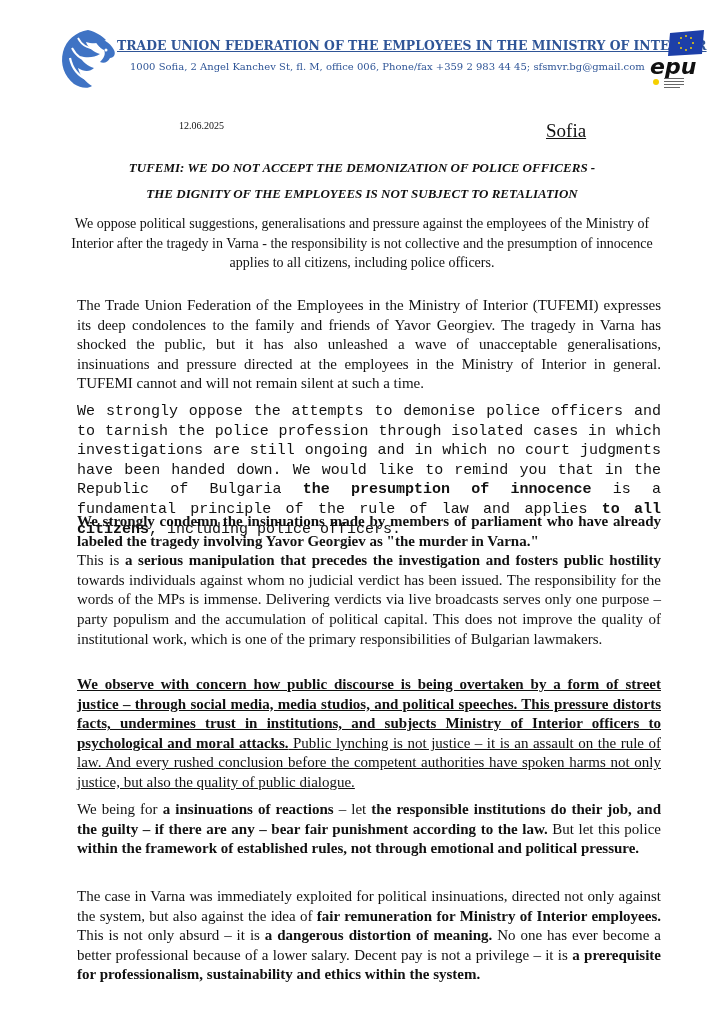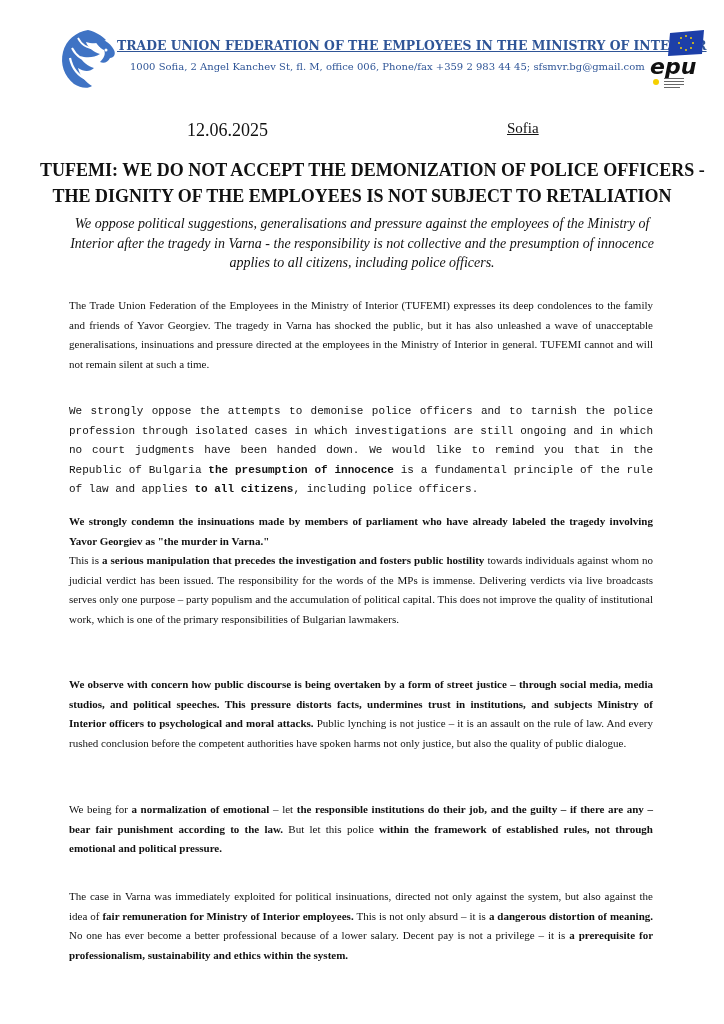--- a/index.html
+++ b/index.html
@@ -13,44 +13,44 @@
       font-family: "DejaVu Serif", serif; font-weight: bold; font-size: 12.4px;
       color: #2f5597; text-decoration: underline; letter-spacing: 0px; white-space: nowrap;
     }
     .org-address {
       position: absolute; left: 130px; top: 61px;
       font-family: "DejaVu Serif", serif; font-size: 10px; color: #2f5597; white-space: nowrap;
     }
     .epu-logo { position: absolute; left: 646px; top: 30px; width: 62px; height: 62px; }
 
     .doc-text { font-family: "Liberation Serif", serif; color: #111; }
-    .date { position: absolute; left: 187px; top: 120px; font-size: 18px; }
-    .city { position: absolute; left: 507px; top: 120px; font-size: 15px; text-decoration: underline; }
+    .date { position: absolute; left: 179px; top: 120px; font-size: 10px; }
+    .city { position: absolute; left: 546px; top: 120px; font-size: 19px; text-decoration: underline; }
 
     .title {
       position: absolute; left: 40px; width: 644px; text-align: center;
-      font-weight: bold; font-size: 18px; white-space: nowrap;
+      font-weight: bold; font-size: 13px; white-space: nowrap; font-style: italic;
     }
     .title.l1 { top: 160px; }
     .title.l2 { top: 186px; }
 
     .lead {
       position: absolute; left: 62px; top: 214px; width: 600px;
-      font-style: italic; font-size: 14px; line-height: 19.5px; text-align: center;
+      font-size: 14px; line-height: 19.5px; text-align: center;
     }
 
     .para {
-      position: absolute; left: 69px; width: 584px;
-      font-size: 11px; line-height: 19.6px; text-align: justify;
+      position: absolute; left: 77px; width: 584px;
+      font-size: 15px; line-height: 19.6px; text-align: justify;
     }
     .para b { font-weight: bold; }
     .p1 { top: 296px; }
     .p2 { top: 402px; font-family: Liberation Mono, monospace; }
     .p3 { top: 512px; }
-    .p4 { top: 675px; }
+    .p4 { top: 675px; text-decoration: underline; }
     .p5 { top: 800px; }
     .p6 { top: 887px; }
   </style>
 </head>
 <body>
 
 <div class="page">
 
   <div class="letterhead">
     <svg class="lion-logo" viewBox="0 0 60 62">
@@ -95,17 +95,17 @@
   <div class="doc-text lead">We oppose political suggestions, generalisations and pressure against the employees of the Ministry of Interior after the tragedy in Varna - the responsibility is not collective and the presumption of innocence applies to all citizens, including police officers.</div>
 
   <div class="doc-text para p1">The Trade Union Federation of the Employees in the Ministry of Interior (TUFEMI) expresses its deep condolences to the family and friends of Yavor Georgiev. The tragedy in Varna has shocked the public, but it has also unleashed a wave of unacceptable generalisations, insinuations and pressure directed at the employees in the Ministry of Interior in general. TUFEMI cannot and will not remain silent at such a time.</div>
 
   <div class="doc-text para p2"><span>We strongly oppose the attempts to demonise police officers and to tarnish the police profession through isolated cases in which investigations are still ongoing and in which no court judgments have been handed down. We would like to remind you that in the Republic of Bulgaria </span><b>the presumption of innocence</b><span> is a fundamental principle of the rule of law and applies </span><b>to all citizens</b><span>, including police officers.</span></div>
 
   <div class="doc-text para p3"><b>We strongly condemn the insinuations made by members of parliament who have already labeled the tragedy involving Yavor Georgiev as "the murder in Varna."</b><br><span>This is </span><b>a serious manipulation that precedes the investigation and fosters public hostility</b><span> towards individuals against whom no judicial verdict has been issued. The responsibility for the words of the MPs is immense. Delivering verdicts via live broadcasts serves only one purpose – party populism and the accumulation of political capital. This does not improve the quality of institutional work, which is one of the primary responsibilities of Bulgarian lawmakers.</span></div>
 
   <div class="doc-text para p4"><b>We observe with concern how public discourse is being overtaken by a form of street justice – through social media, media studios, and political speeches. This pressure distorts facts, undermines trust in institutions, and subjects Ministry of Interior officers to psychological and moral attacks.</b><span> Public lynching is not justice – it is an assault on the rule of law. And every rushed conclusion before the competent authorities have spoken harms not only justice, but also the quality of public dialogue.</span></div>
 
-  <div class="doc-text para p5"><span>We being for </span><b>a normalization of emotional</b><span> – let </span><b>the responsible institutions do their job, and the guilty – if there are any – bear fair punishment according to the law.</b><span> But let this police </span><b>within the framework of established rules, not through emotional and political pressure.</b></div>
+  <div class="doc-text para p5"><span>We being for </span><b>a insinuations of reactions</b><span> – let </span><b>the responsible institutions do their job, and the guilty – if there are any – bear fair punishment according to the law.</b><span> But let this police </span><b>within the framework of established rules, not through emotional and political pressure.</b></div>
 
   <div class="doc-text para p6"><span>The case in Varna was immediately exploited for political insinuations, directed not only against the system, but also against the idea of </span><b>fair remuneration for Ministry of Interior employees.</b><span> This is not only absurd – it is </span><b>a dangerous distortion of meaning.</b><span> No one has ever become a better professional because of a lower salary. Decent pay is not a privilege – it is </span><b>a prerequisite for professionalism, sustainability and ethics within the system.</b></div>
 
 </div>
 
 </body></html>

